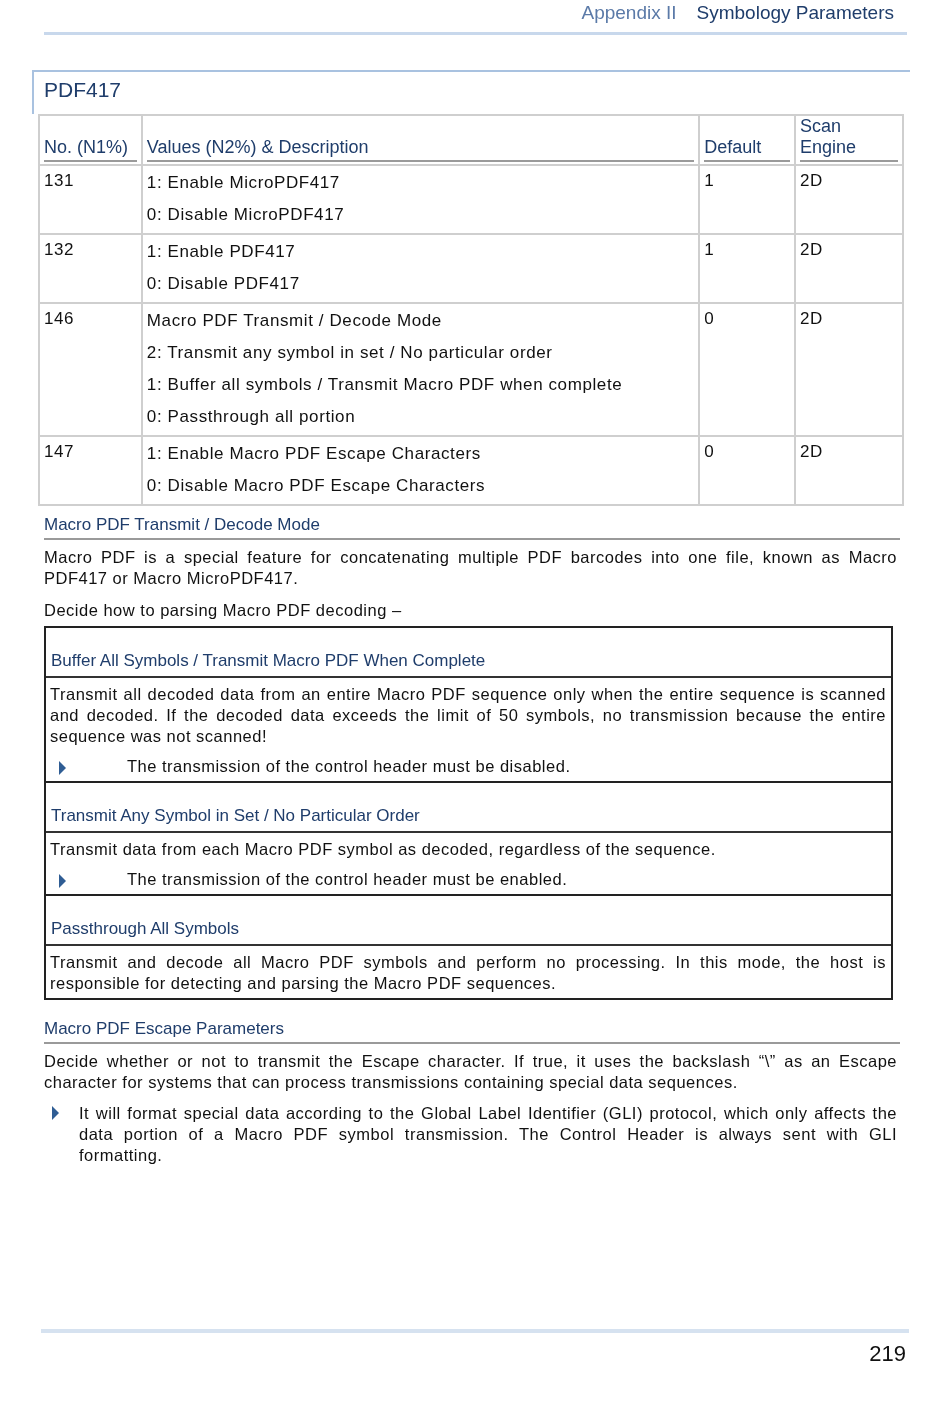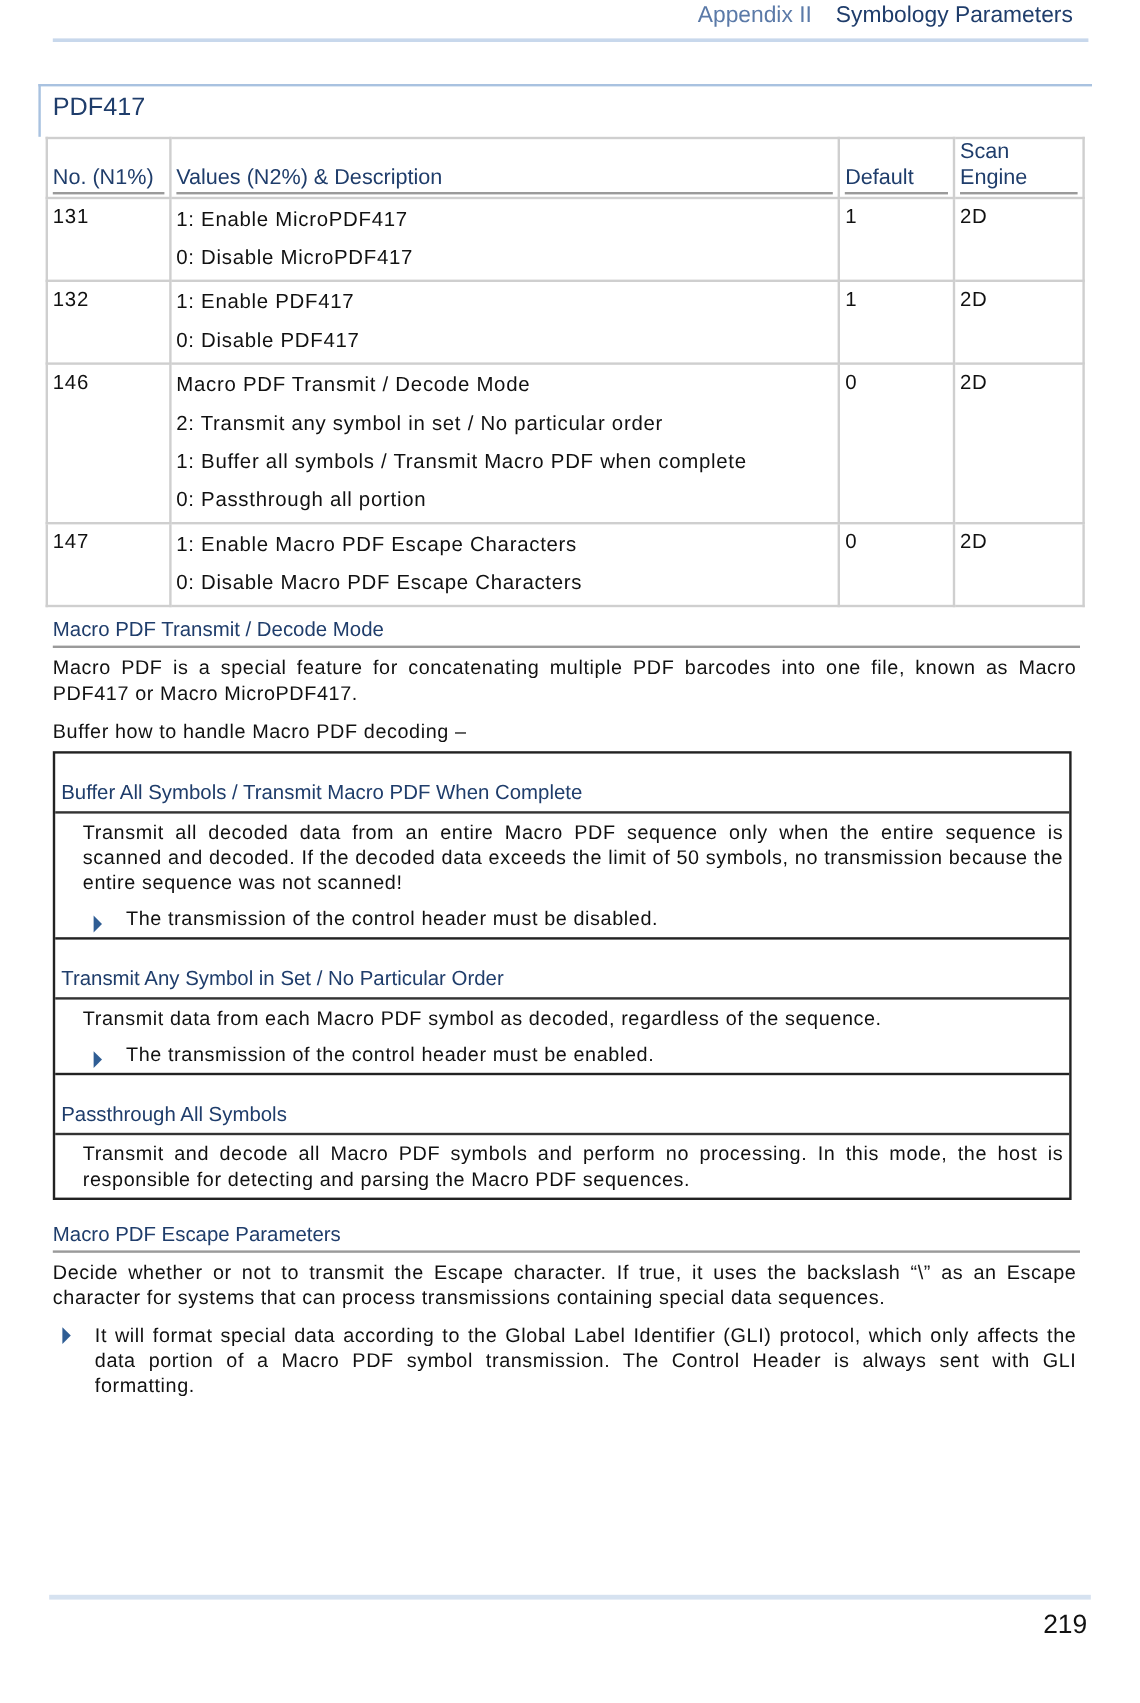--- a/index.html
+++ b/index.html
@@ -22,23 +22,23 @@
   table.params td .line { height: 32px; line-height: 24px; }
   table.params td .line:last-child { height: 30px; }
   .c1 { width: 100px; } .c2 { width: 542px; } .c3 { width: 93px; } .c4 { width: 105px; }
 
   .subhead { position: absolute; left: 44px; width: 856px; font-size: 17px; color: #1f3d6b; border-bottom: 2px solid #9a9a9a; padding-bottom: 3px; }
   .para { position: absolute; left: 44px; width: 853px; font-size: 16.5px; line-height: 21px; text-align: justify; letter-spacing: 0.5px; }
 
   .modes { position: absolute; left: 44px; top: 626px; width: 849px; border: 2px solid #222; }
   .mode-head { height: 50px; position: relative; border-bottom: 2px solid #333; }
   .mode-head span { position: absolute; left: 5px; bottom: 5px; font-size: 17px; color: #1f3d6b; margin-top: 21px; }
-  .mode-body { padding: 6px 5px 4px 23px; font-size: 16.5px; line-height: 21px; letter-spacing: 0.5px; text-align: justify; border-bottom: 2px solid #222; }
+  .mode-body { padding: 6px 5px 4px 4px; font-size: 16.5px; line-height: 21px; letter-spacing: 0.5px; text-align: justify; border-bottom: 2px solid #222; }
   .mode-body:last-child { border-bottom: none; }
-  .note { display: flex; align-items: flex-end; margin-top: 9px; }
+  .note { display: flex; align-items: center; margin-top: 9px; gap: 41px; }
   .tri { width: 0; height: 0; border-top: 7px solid transparent; border-bottom: 7px solid transparent; border-left: 7px solid #2f5d94; margin: 3px 20px 0 9px; flex: none; }
 
   .footer-rule { position: absolute; top: 1329px; left: 41px; width: 868px; height: 4px; background: #d6e2f0; }
   .page-no { position: absolute; top: 1341px; right: 44px; font-size: 22px; color: #111; }
 </style>
 </head>
 <body>
 
 <div class="hdr">
   <span class="app">Appendix II</span>
@@ -104,21 +104,21 @@
         <div class="line">0: Disable Macro PDF Escape Characters</div>
       </td>
       <td>0</td>
       <td>2D</td>
     </tr>
   </tbody>
 </table>
 
 <div class="subhead" style="top:515px;">Macro PDF Transmit / Decode Mode</div>
 <div class="para" style="top:547px;">Macro PDF is a special feature for concatenating multiple PDF barcodes into one file, known as Macro PDF417 or Macro MicroPDF417.</div>
-<div class="para" style="top:600px;">Buffer how to handle Macro PDF decoding –</div>
+<div class="para" style="top:600px;">Decide how to parsing Macro PDF decoding –</div>
 
 <div class="modes">
   <div class="mode-head">
       <span>Buffer All Symbols / Transmit Macro PDF When Complete</span>
     </div>
   <div class="mode-body">
     <div>Transmit all decoded data from an entire Macro PDF sequence only when the entire sequence is scanned and decoded. If the decoded data exceeds the limit of 50 symbols, no transmission because the entire sequence was not scanned!</div>
     <div class="note">
       <span class="tri"></span>
       <span>The transmission of the control header must be disabled.</span>

